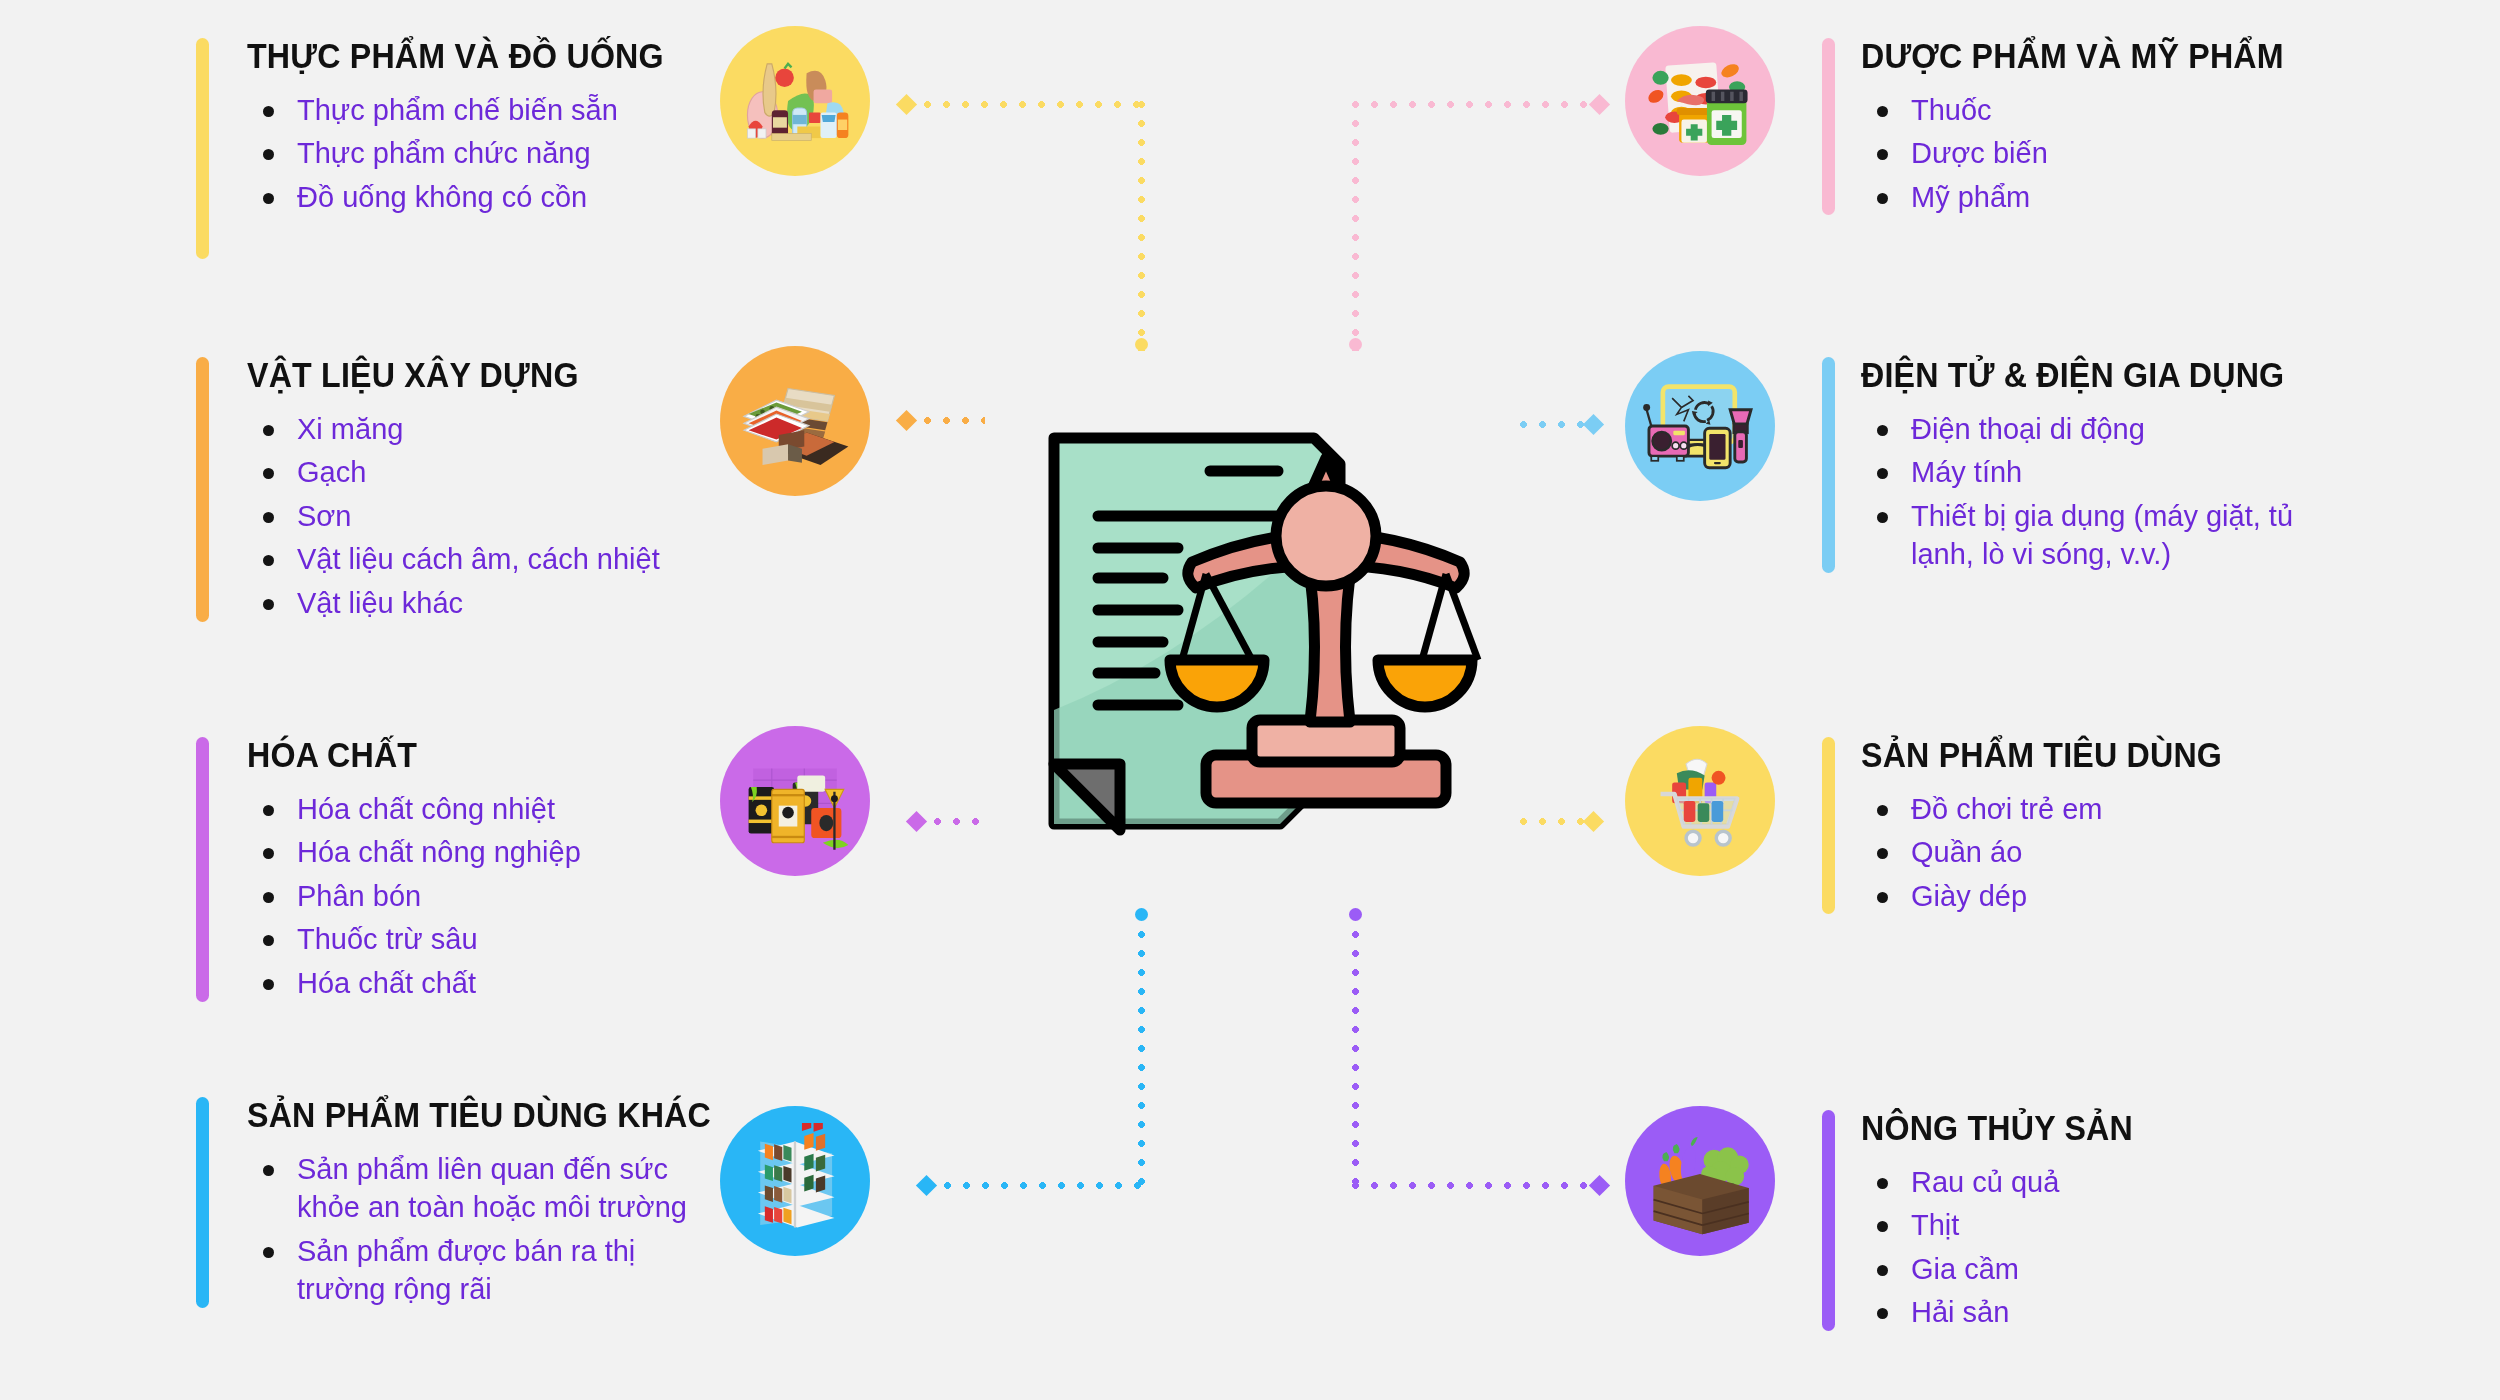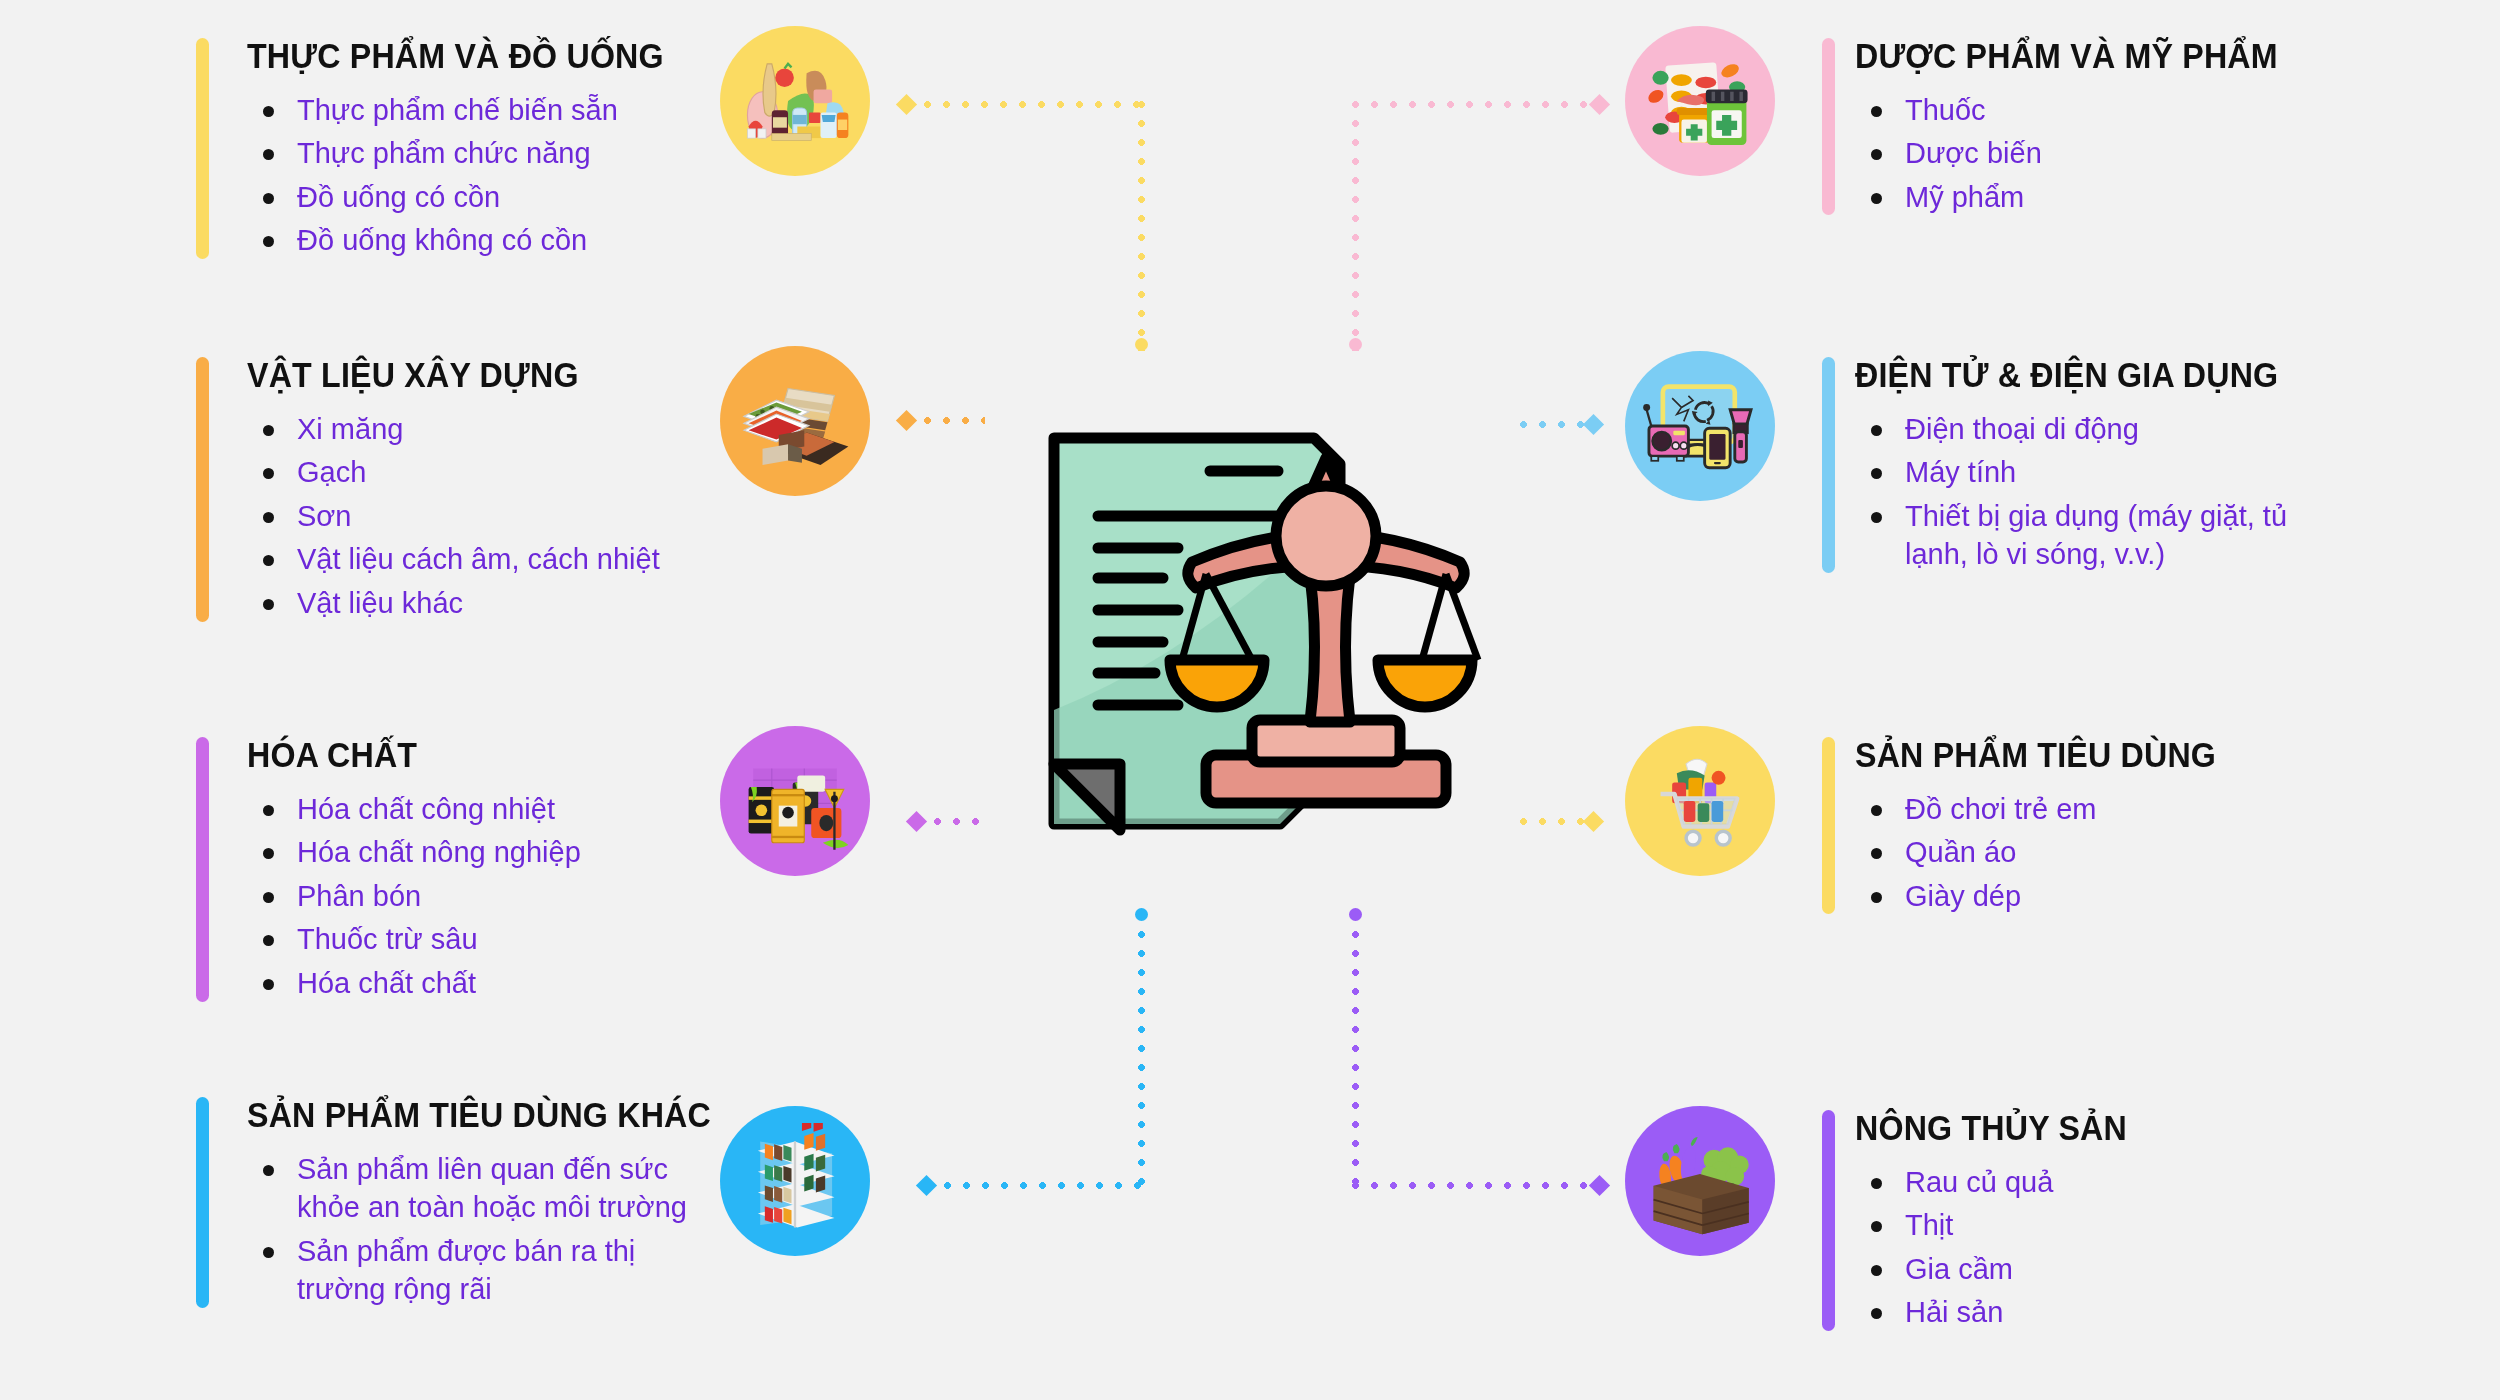--- a/index.html
+++ b/index.html
@@ -10,21 +10,21 @@
     font-family:"Liberation Sans","DejaVu Sans",sans-serif;
     overflow:hidden;
     position:relative;
   }
   .stage{position:relative;width:2500px;height:1400px;}
 
   
   .block{position:absolute;display:flex;align-items:stretch;}
   .bar{width:13px;border-radius:7px;flex:0 0 13px;}
   .block .body{margin-left:38px;}
-  .block.right .body{margin-left:20px;}
+  .block.right .body{margin-left:26px;}
 
   .sec-title{
     font-family:"Liberation Sans","DejaVu Sans",sans-serif;
     font-weight:bold;
     font-size:35px;
     letter-spacing:0.2px;
     color:#111;
     line-height:1.05;
     margin:0 0 16px 0;
     white-space:nowrap;
@@ -412,21 +412,20 @@
     </svg>
   </div>
 
   <div class="block left" style="left:196px;top:38px;">
     <div class="bar" style="background: rgb(251, 219, 98); height: 221px;"></div>
     <div class="body">
       <div class="sec-title">THỰC PHẨM VÀ ĐỒ UỐNG</div>
       <ul class="items">
         <li>Thực phẩm chế biến sẵn</li>
         <li>Thực phẩm chức năng</li>
-        <li>Đồ uống có cồn</li>
         <li>Đồ uống không có cồn</li>
       </ul>
     </div>
   </div>
 
   <div class="block left" style="left:196px;top:357px;">
     <div class="bar" style="background: rgb(249, 173, 70); height: 265px;"></div>
     <div class="body">
       <div class="sec-title">VẬT LIỆU XÂY DỰNG</div>
       <ul class="items">

